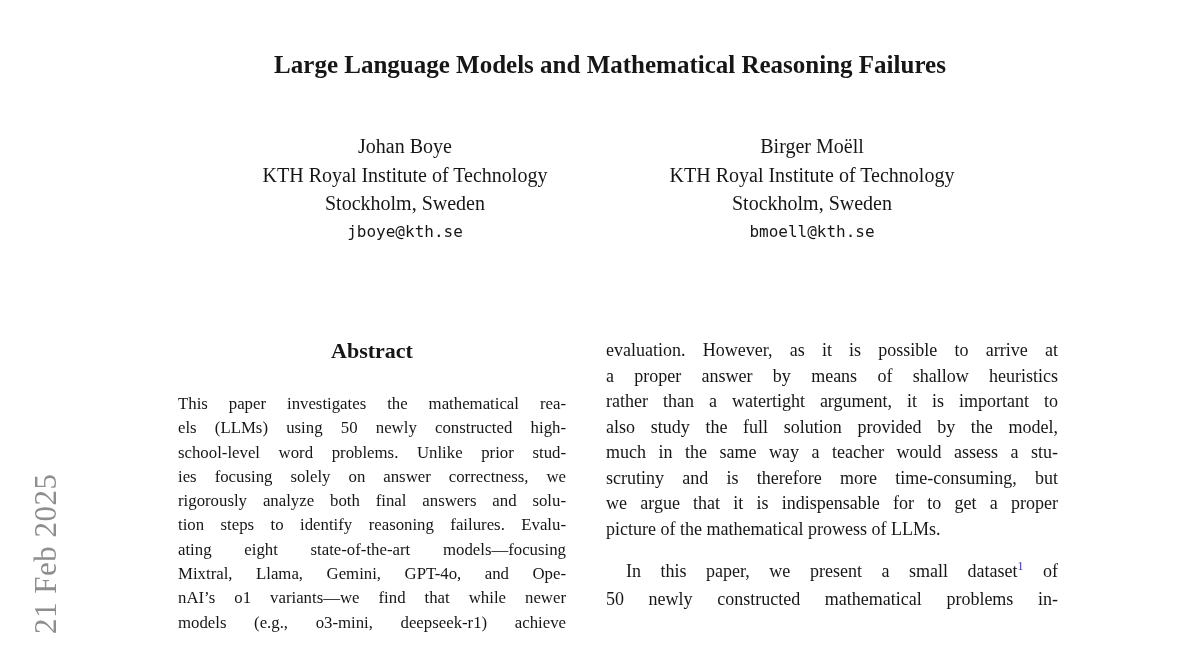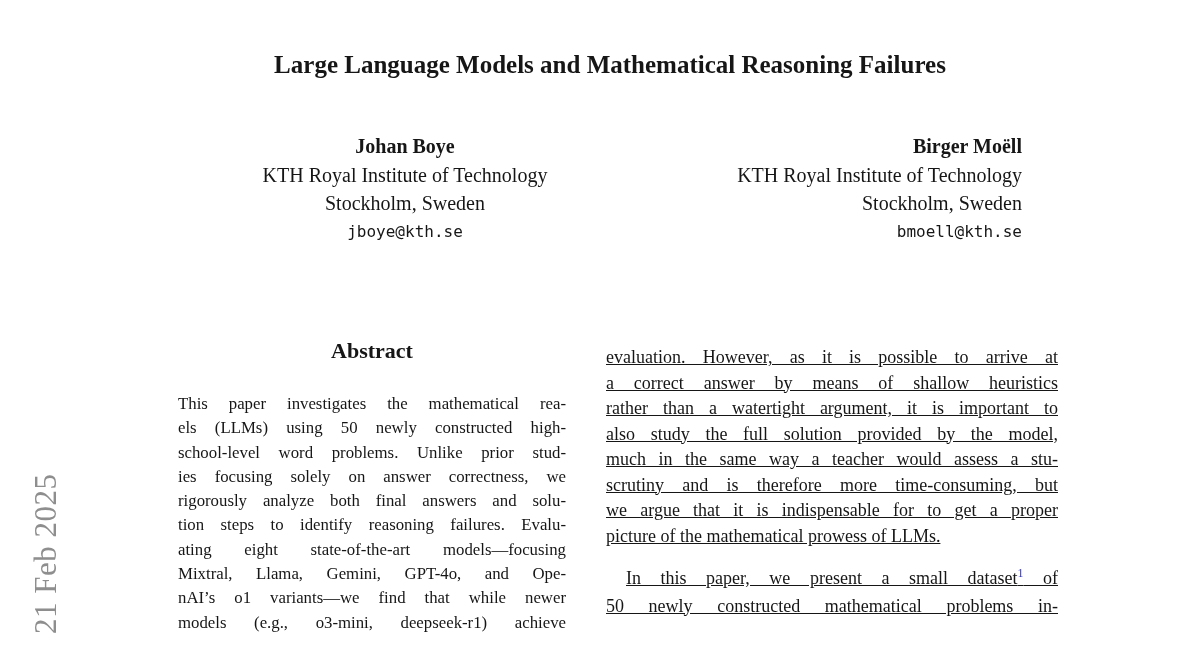--- a/index.html
+++ b/index.html
@@ -34,22 +34,22 @@
   }
   .author-block {
     position: absolute;
     top: 132px;
     width: 420px;
     text-align: center;
     font-size: 20px;
     line-height: 28.5px;
   }
   .author-block.first  { left: 195px; }
-  .author-block.second { left: 602px; text-align: right; }
-  .author-name { font-weight: bold; }
+  .author-block.second { left: 602px; }
+  .author-name { font-weight: normal; }
   .author-email {
     font-family: "DejaVu Sans Mono", "Liberation Mono", monospace;
     font-size: 16px;
   }
   .col-left {
     position: absolute;
     left: 178px;
     top: 340px;
     width: 388px;
   }
@@ -60,25 +60,24 @@
     line-height: 22px;
     margin-bottom: 30px;
   }
   .abstract-body {
     font-size: 16.8px;
     line-height: 24.3px;
   }
   .col-right {
     position: absolute;
     left: 606px;
-    top: 345px;
+    top: 338px;
     width: 452px;
     font-size: 18px;
     line-height: 25.5px;
-    text-decoration: underline;
   }
   .jline {
     text-align: justify;
     text-align-last: justify;
     white-space: normal;
   }
   .jline.endpara { text-align-last: left; }
   .jline.para2-first {
     margin-top: 17px;
     text-indent: 20px;
@@ -123,21 +122,21 @@
     <div class="jline">tion steps to identify reasoning failures. Evalu-</div>
     <div class="jline">ating eight state-of-the-art models—focusing</div>
     <div class="jline">Mixtral, Llama, Gemini, GPT-4o, and Ope-</div>
     <div class="jline">nAI’s o1 variants—we find that while newer</div>
     <div class="jline">models (e.g., o3-mini, deepseek-r1) achieve</div>
   </div>
 </div>
 
 <div class="col-right">
   <div class="jline">evaluation. However, as it is possible to arrive at</div>
-  <div class="jline">a correct answer by means of shallow heuristics</div>
+  <div class="jline">a proper answer by means of shallow heuristics</div>
   <div class="jline">rather than a watertight argument, it is important to</div>
   <div class="jline">also study the full solution provided by the model,</div>
   <div class="jline">much in the same way a teacher would assess a stu-</div>
   <div class="jline">scrutiny and is therefore more time-consuming, but</div>
   <div class="jline">we argue that it is indispensable for to get a proper</div>
   <div class="jline endpara">picture of the mathematical prowess of LLMs.</div>
   <div class="jline para2-first"><span>In this paper, we present a small dataset</span><span class="fnref">1</span><span> of</span></div>
   <div class="jline">50 newly constructed mathematical problems in-</div>
 </div>
 

